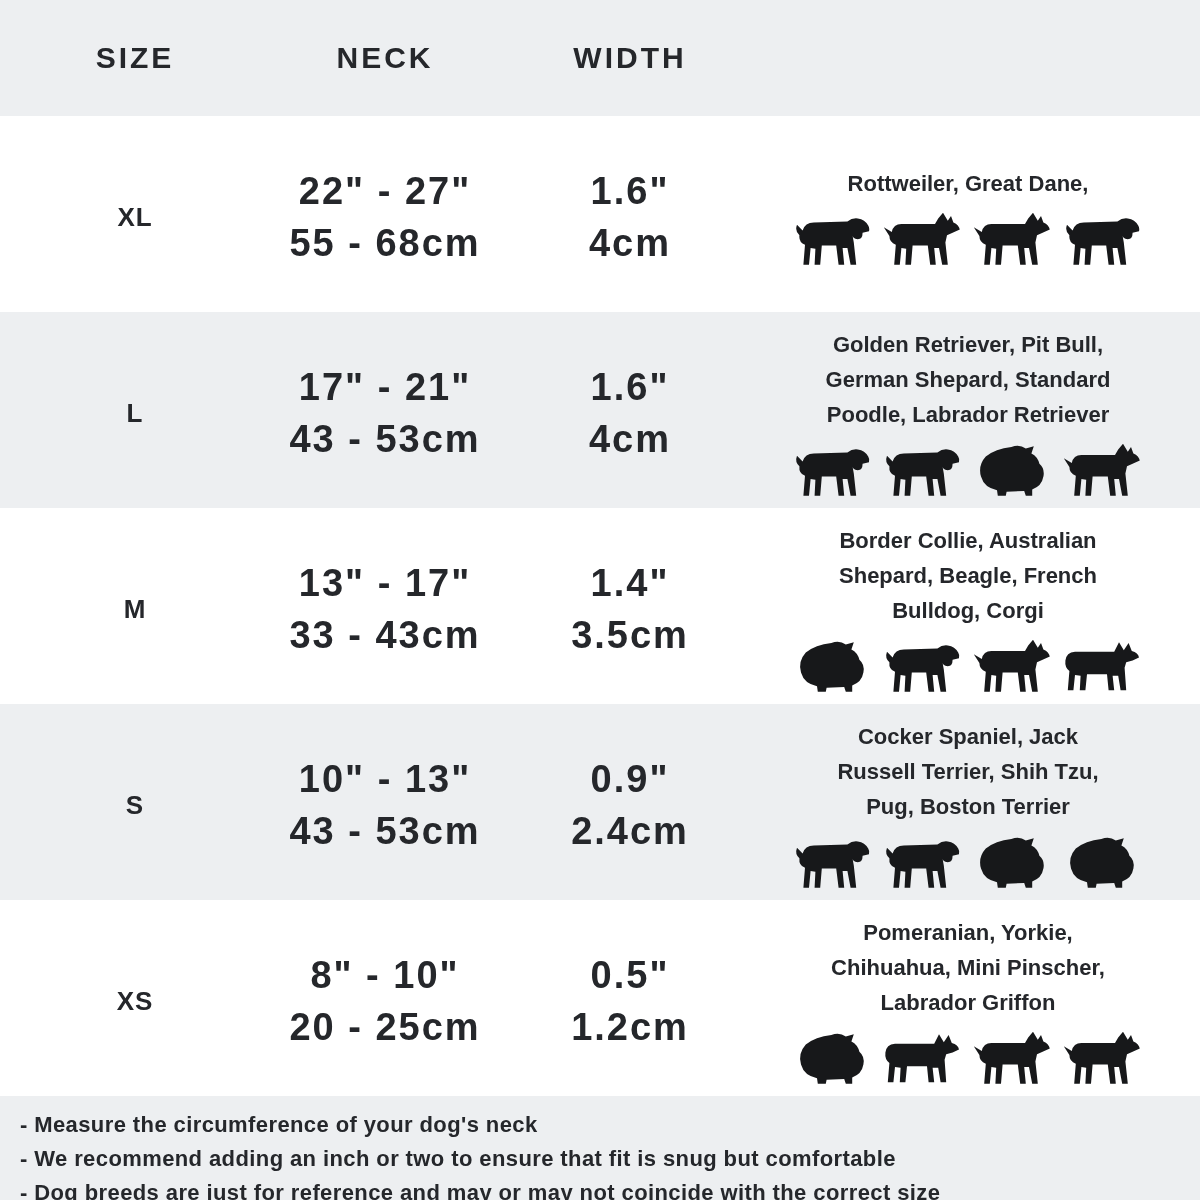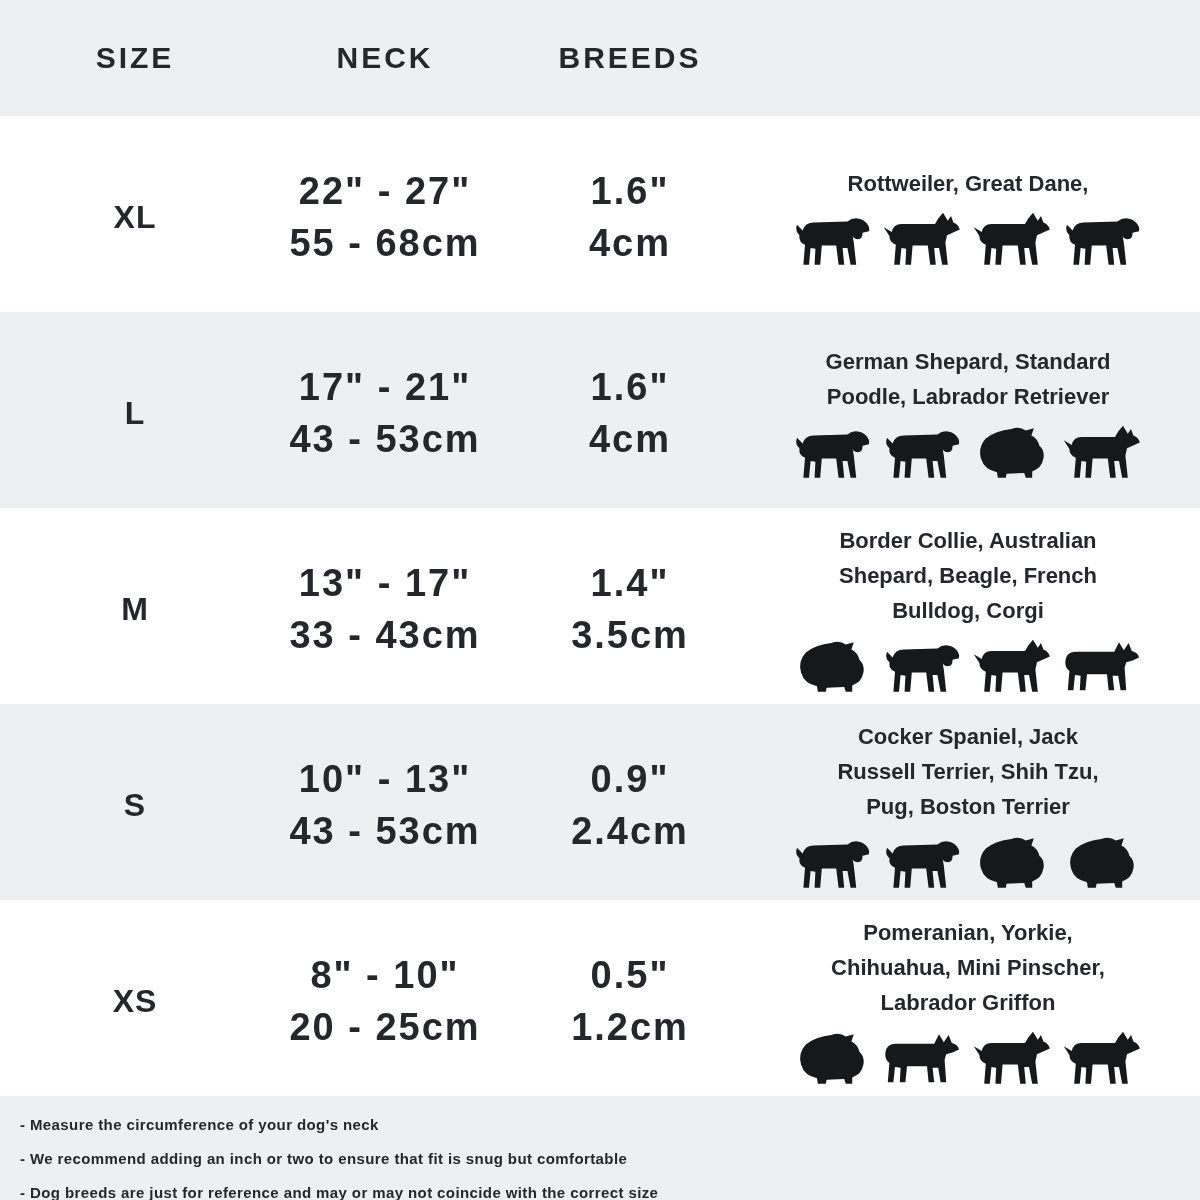--- a/index.html
+++ b/index.html
@@ -18,45 +18,45 @@
     text-align:center;font-weight:bold;font-size:30px;letter-spacing:3px;line-height:40px;
   }
   .hcell-collar{padding:0 55px;}
   #rows{flex:0 0 auto;}
   .trow{
     height:196px;background:var(--row-bg,#fff);
     display:grid;grid-template-columns:270px 230px 260px 1fr;align-items:center;
   }
   .trow.alt{background:var(--row-alt-bg,#edeff1);}
   .cell{padding-top:6px;}
-  .size-cell{text-align:center;font-size:32px;font-weight:bold;letter-spacing:1px;}
+  .size-cell{text-align:center;font-size:26px;font-weight:bold;letter-spacing:1px;}
   .meas{text-align:center;font-weight:bold;font-size:38px;letter-spacing:2px;line-height:52px;white-space:nowrap;}
   .breeds-cell{
     display:flex;flex-direction:column;align-items:center;justify-content:center;
     padding-right:24px;
   }
   .breed-line{font-size:22px;font-weight:bold;line-height:35px;text-align:center;white-space:nowrap;}
   .dogs{display:flex;align-items:flex-end;justify-content:center;gap:10px;margin-top:6px;height:62px;}
   .dog-icon{display:block;}
   .dog-icon svg{display:block;}
   .notes{
     flex:1 1 auto;background:var(--row-alt-bg,#edeff1);
     padding:12px 0 0 20px;
   }
-  .note-line{font-size:15px;font-weight:bold;line-height:34px;letter-spacing:0.4px;}
+  .note-line{font-size:22px;font-weight:bold;line-height:34px;letter-spacing:0.4px;}
 </style>
 </head>
 <body style="--row-bg: #ffffff; --row-alt-bg: #edeff1; --text: #25272b; --icon: #17181a;">
 
 <div class="sheet">
 
   <header class="thead">
     <div class="hcell">SIZE</div>
     <div class="hcell">NECK</div>
-    <div class="hcell">BREEDS</div>
+    <div class="hcell">WIDTH</div>
   </header>
 
   <div id="rows">
       <div class="trow">
         <div class="cell size-cell">XL</div>
         <div class="cell meas">
           <div>22" - 27"</div>
           <div>55 - 68cm</div>
         </div>
         <div class="cell meas">
@@ -96,20 +96,21 @@
         <div class="cell meas">
           <div>17" - 21"</div>
           <div>43 - 53cm</div>
         </div>
         <div class="cell meas">
           <div>1.6"</div>
           <div>4cm</div>
         </div>
         <div class="cell breeds-cell">
           <div class="breeds-text">
+            <div class="breed-line">Golden Retriever, Pit Bull,</div>
             <div class="breed-line">German Shepard, Standard</div>
             <div class="breed-line">Poodle, Labrador Retriever</div>
           </div>
           <div class="dogs">
             <span class="dog-icon">
               <svg width="80" height="58" viewBox="0 0 100 70" aria-hidden="true">
                 <path d="M68,12 Q74,7 81,8 Q90,9 94,17 Q96,20 95,24 L87,26 Q87,34 81,34 Q74,34 74,27 L76,38 L79,66 L72,66 L68,45 L62,45 L64,66 L57,66 L54,42 L36,42 L34,66 L27,66 L28,46 L22,45 L20,66 L13,66 L15,41 Q7,38 8,29 Q2,24 5,16 L12,23 Q15,13 26,13 Z" fill="var(--icon,#17181a)"></path>
               </svg>
             </span>
             <span class="dog-icon">

